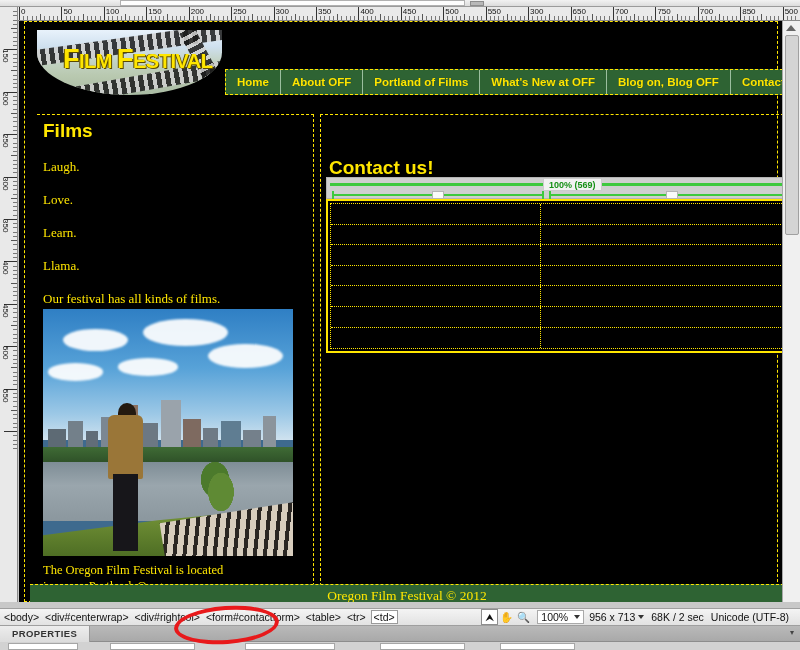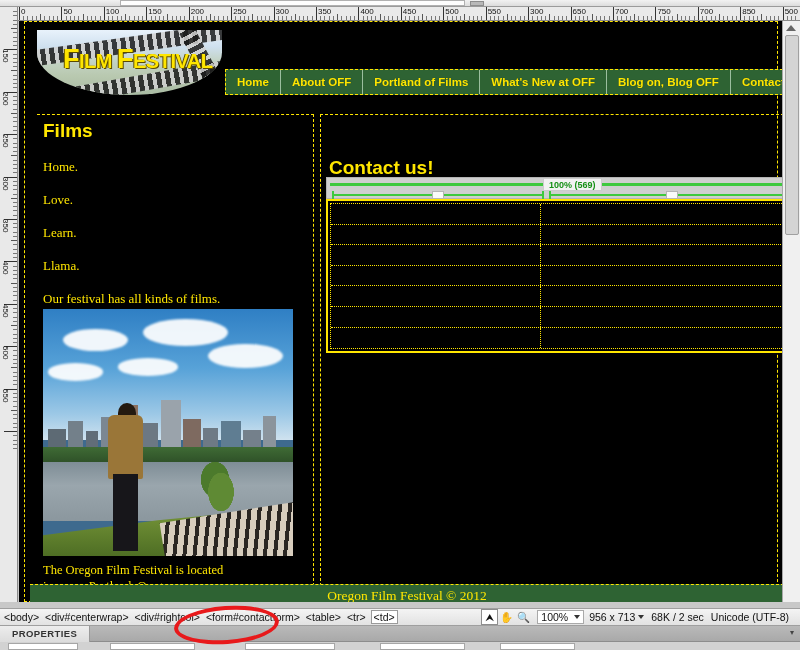--- a/index.html
+++ b/index.html
@@ -704,21 +704,21 @@
       <div class="nav-item">About OFF</div>
       <div class="nav-item">Portland of Films</div>
       <div class="nav-item">What's New at OFF</div>
       <div class="nav-item">Blog on, Blog OFF</div>
       <div class="nav-item">Contact OFF</div>
 
     </div>
 
     <div id="leftcol">
       <h2>Films</h2>
-      <div class="ltext">Home.</div>
+      <div class="ltext">Laugh.</div>
       <div class="ltext">Love.</div>
       <div class="ltext">Learn.</div>
       <div class="ltext">Llama.</div>
       <div class="ltext">Our festival has all kinds of films.</div>
 
       <div class="photo">
         <div class="sky"></div>
         <div class="cloud" style="left:8%;top:8%;width:26%;height:9%;"></div>
         <div class="cloud" style="left:40%;top:4%;width:34%;height:11%;"></div>
         <div class="cloud" style="left:66%;top:14%;width:30%;height:10%;"></div>

